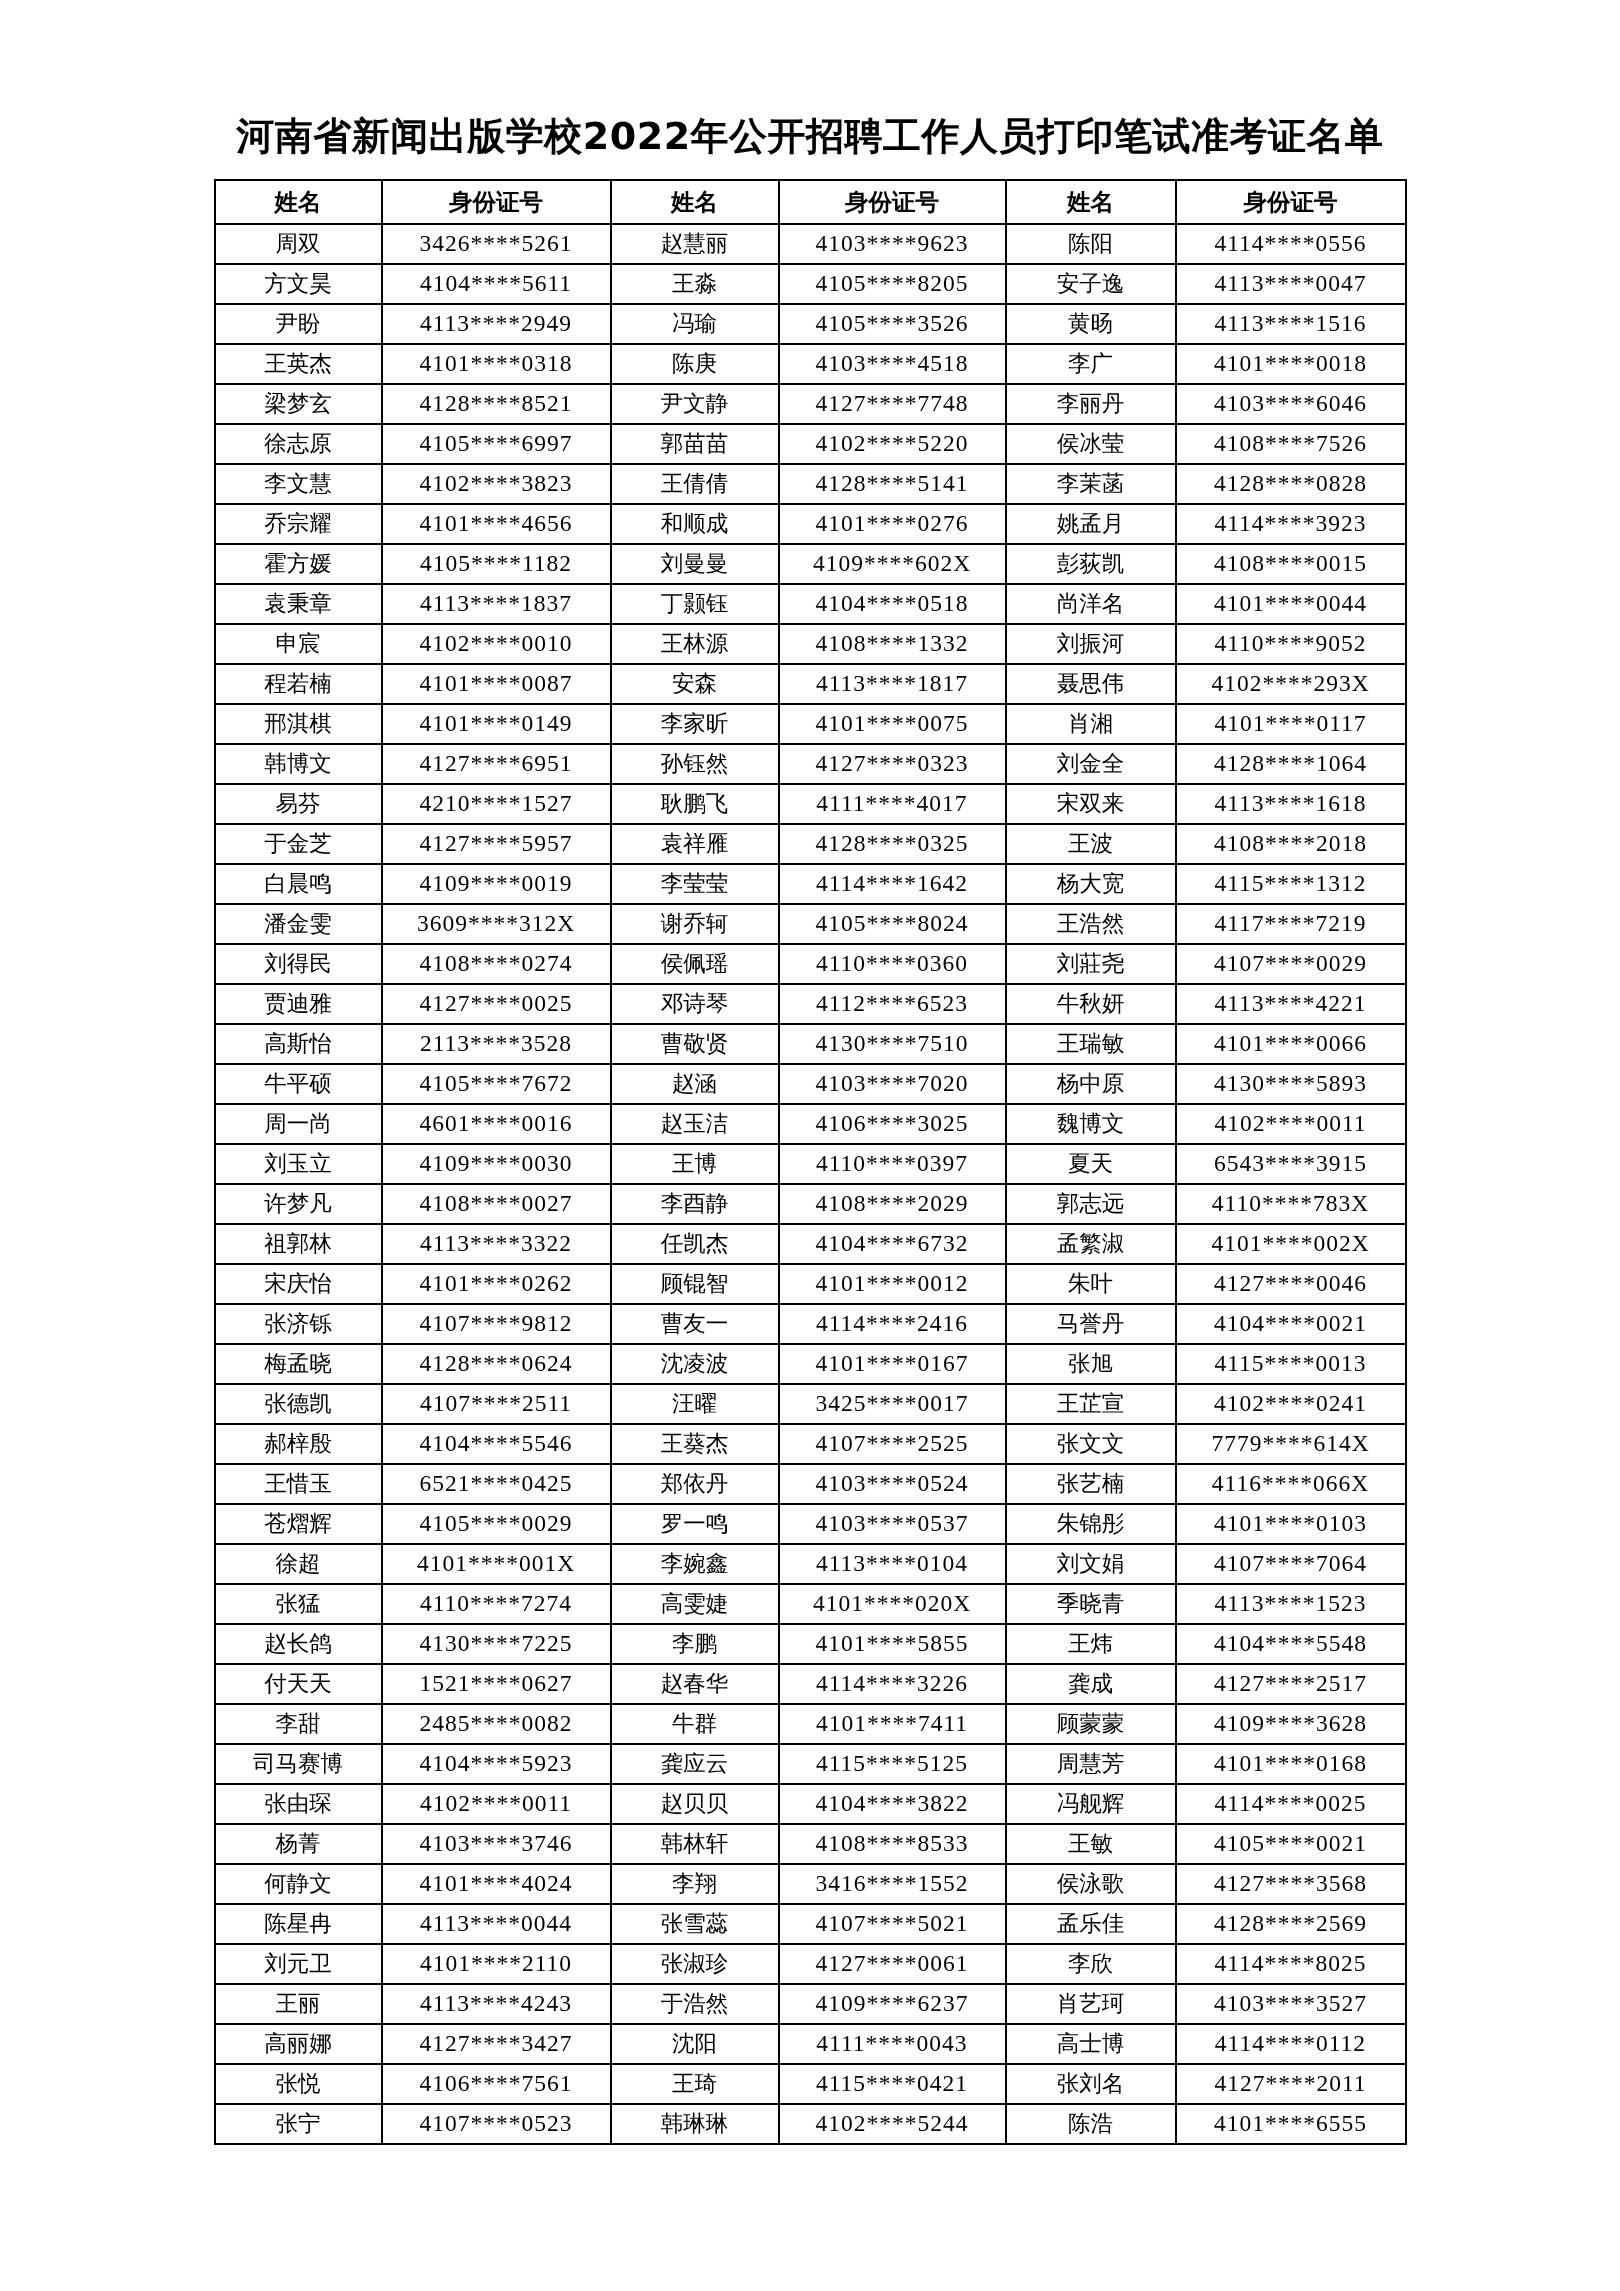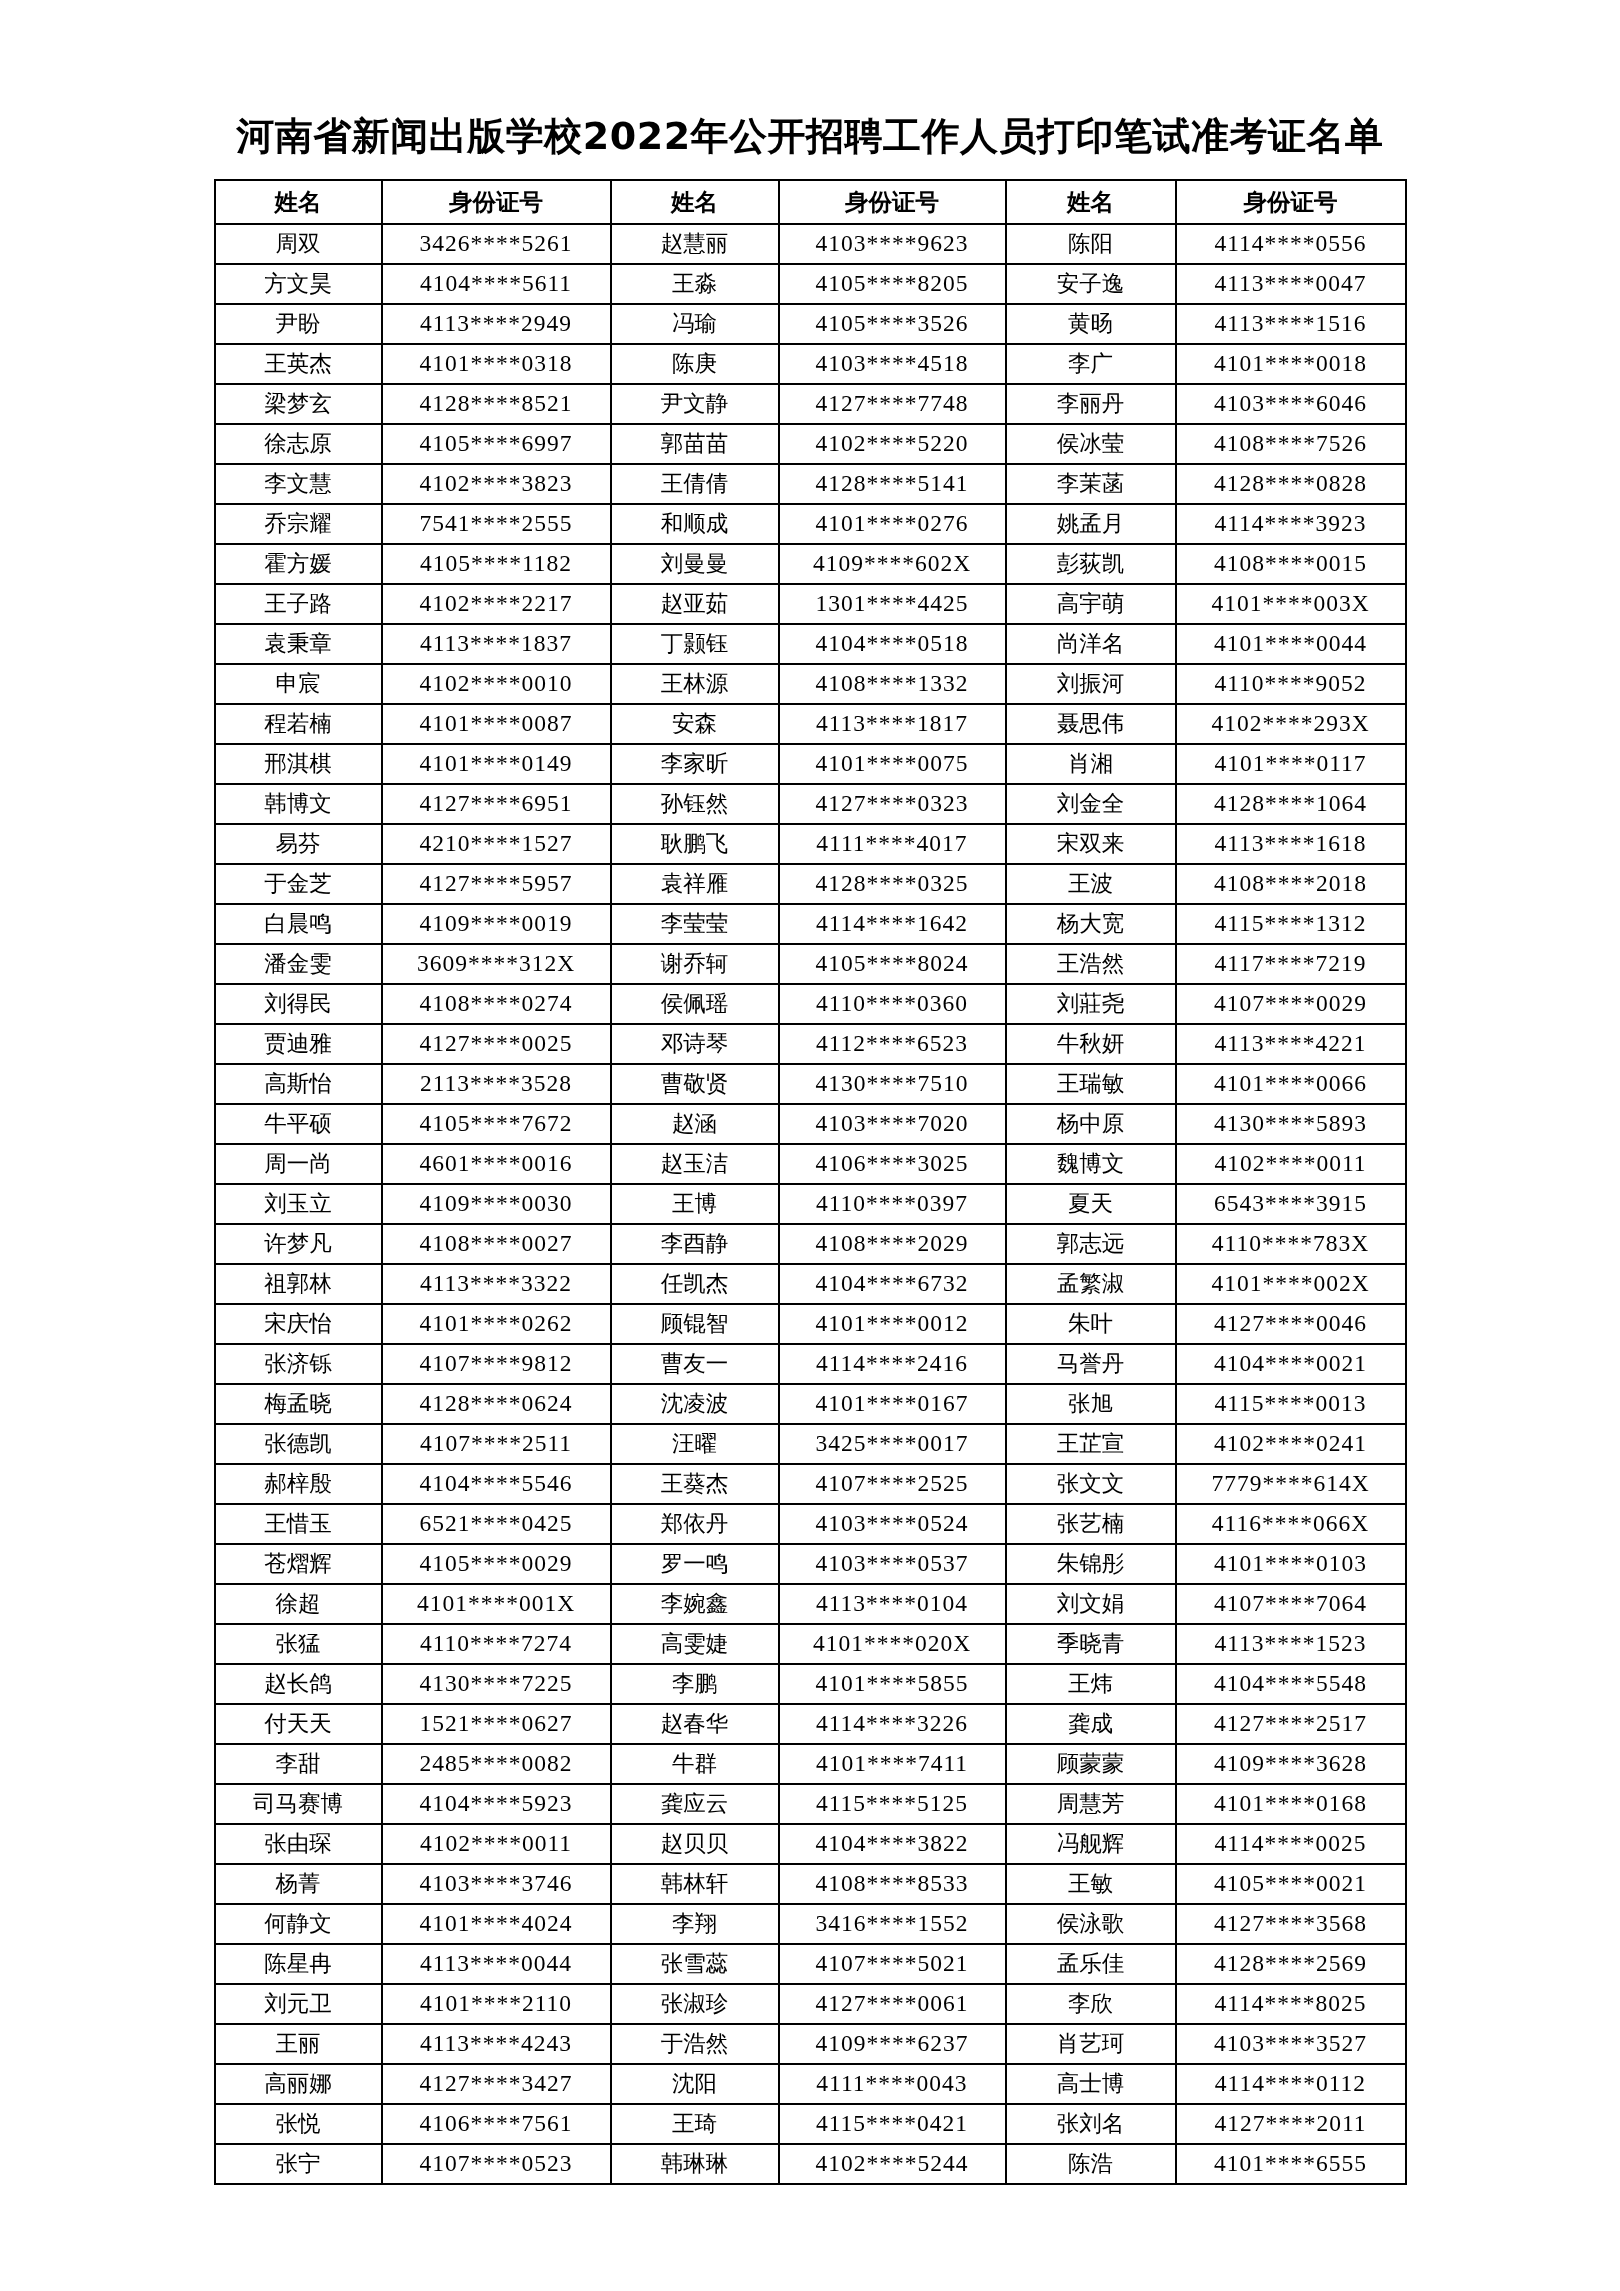--- a/index.html
+++ b/index.html
@@ -148,43 +148,35 @@
         <tr>
           <td class="name">李文慧</td>
           <td class="id">4102****3823</td>
           <td class="name">王倩倩</td>
           <td class="id">4128****5141</td>
           <td class="name">李茉菡</td>
           <td class="id">4128****0828</td>
         </tr>
         <tr>
           <td class="name">乔宗耀</td>
-          <td class="id">7541****2555</td>
+          <td class="id">4101****4656</td>
           <td class="name">和顺成</td>
           <td class="id">4101****0276</td>
           <td class="name">姚孟月</td>
           <td class="id">4114****3923</td>
         </tr>
         <tr>
           <td class="name">霍方媛</td>
           <td class="id">4105****1182</td>
           <td class="name">刘曼曼</td>
           <td class="id">4109****602X</td>
           <td class="name">彭荻凯</td>
           <td class="id">4108****0015</td>
         </tr>
         <tr>
-          <td class="name">王子路</td>
-          <td class="id">4102****2217</td>
-          <td class="name">赵亚茹</td>
-          <td class="id">1301****4425</td>
-          <td class="name">高宇萌</td>
-          <td class="id">4101****003X</td>
-        </tr>
-        <tr>
           <td class="name">袁秉章</td>
           <td class="id">4113****1837</td>
           <td class="name">丁颢钰</td>
           <td class="id">4104****0518</td>
           <td class="name">尚洋名</td>
           <td class="id">4101****0044</td>
         </tr>
         <tr>
           <td class="name">申宸</td>
           <td class="id">4102****0010</td>

